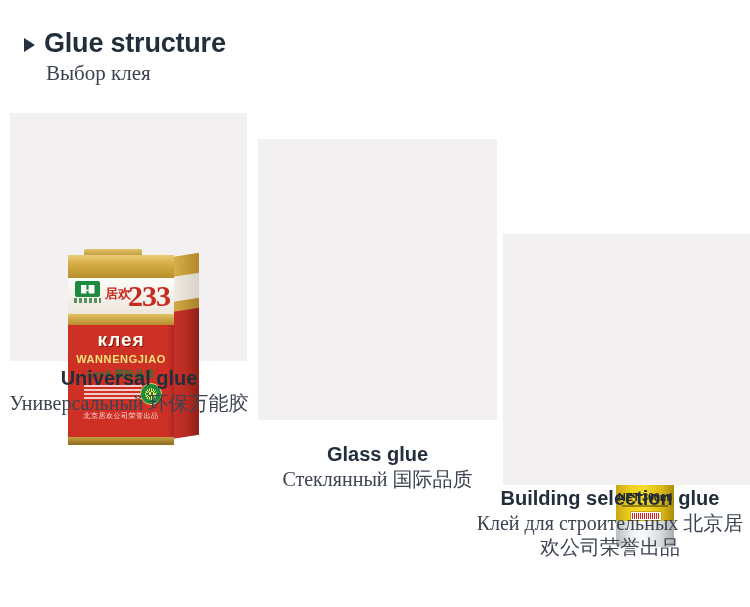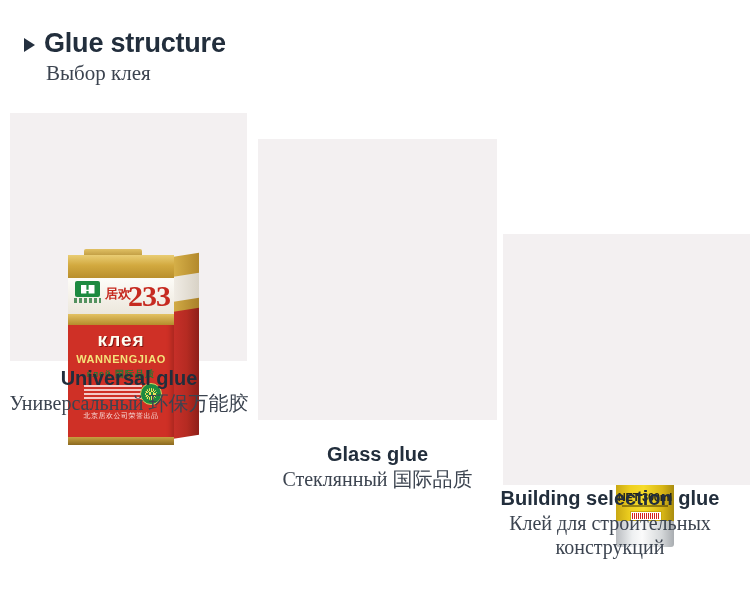--- a/index.html
+++ b/index.html
@@ -337,16 +337,16 @@
     <div class="cap-en">Glass glue</div>
     <div class="cap-ru">Стеклянный 国际品质</div>
   </div>
 
   <div class="panel" id="panel3">
     
   </div>
 
   <div class="cap" id="cap3">
     <div class="cap-en">Building selection glue</div>
-    <div class="cap-ru">Клей для строительных конструкций</div>
+    <div class="cap-ru">Клей для строительных 北京居欢公司荣誉出品</div>
   </div>
 
 </div>
 
 </body></html>

